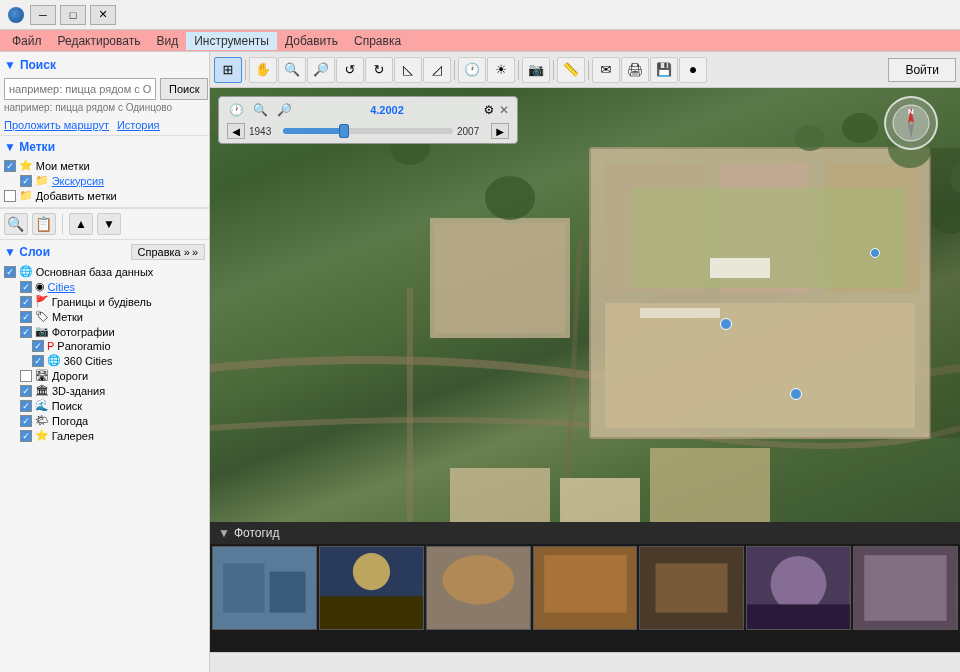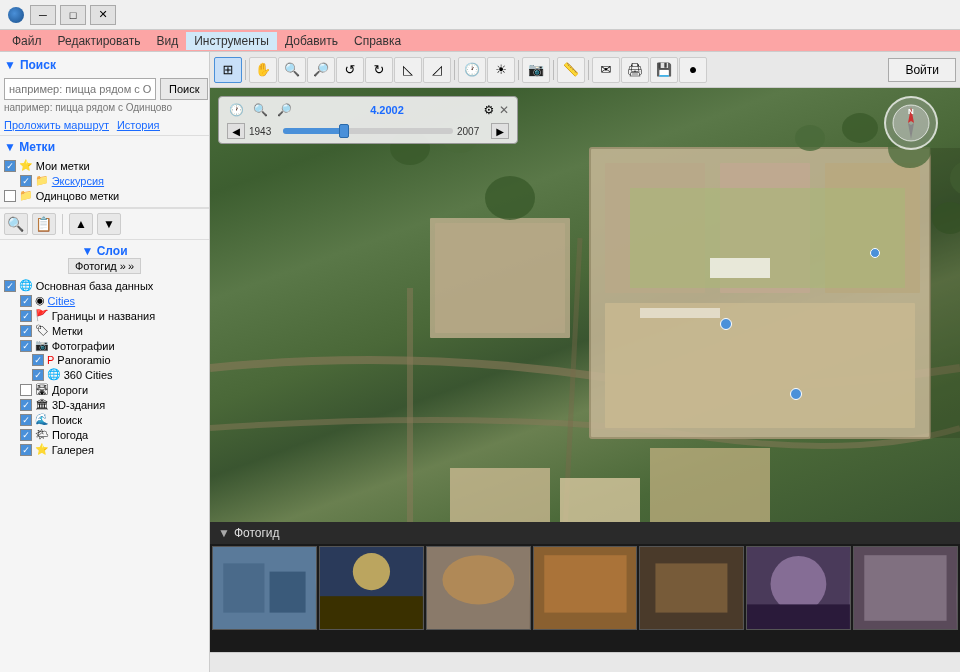--- a/index.html
+++ b/index.html
@@ -51,21 +51,21 @@
     .tree-label { font-size: 11px; }
     .tree-label.link { color: #1a6aff; text-decoration: underline; }
     .tree-note { font-size: 10px; color: #555; padding-left: 40px; line-height: 1.3; }
 
     
     .bottom-toolbar { display: flex; align-items: center; padding: 4px; gap: 4px; border-top: 1px solid #ddd; border-bottom: 1px solid #ddd; }
     .nav-btn { width: 24px; height: 22px; background: #e8e8e8; border: 1px solid #ccc; display: flex; align-items: center; justify-content: center; cursor: pointer; font-size: 12px; border-radius: 2px; }
 
     
     .layers-section { flex: 1; overflow-y: auto; padding: 4px; }
-    .layers-header-row { display: flex; align-items: center; justify-content: space-between; margin-bottom: 4px; flex-direction: column; }
+    .layers-header-row { display: flex; align-items: center; justify-content: space-between; margin-bottom: 4px; }
     .layers-header { color: #1a6aff; font-weight: bold; font-size: 12px; cursor: pointer; }
     .gallery-btn { background: #e8e8e8; border: 1px solid #ccc; padding: 1px 6px; font-size: 11px; cursor: pointer; display: flex; align-items: center; gap: 2px; }
 
     
     .right-area { flex: 1; display: flex; flex-direction: column; position: relative; overflow: hidden; }
 
     
     .top-toolbar { height: 36px; background: #e8e8e8; border-bottom: 1px solid #ccc; display: flex; align-items: center; padding: 0 4px; gap: 1px; }
     .ttb-btn { width: 28px; height: 26px; background: #f0f0f0; border: 1px solid #ccc; display: flex; align-items: center; justify-content: center; cursor: pointer; font-size: 13px; border-radius: 2px; }
     .ttb-btn.active { background: #c8dff8; border-color: #4a90d9; }
@@ -173,57 +173,57 @@
 
       <div class="tree-item" style="padding-left:16px;">
         <div class="checkbox checked">✓</div>
         <span class="folder-icon">📁</span>
         <span class="tree-label link">Экскурсия</span>
       </div>
 
       <div class="tree-item">
         <div class="checkbox"></div>
         <span class="folder-icon">📁</span>
-        <span class="tree-label">Одинцово метки</span>
+        <span class="tree-label">Добавить метки</span>
       </div>
     </div>
 
     <div class="bottom-toolbar">
       <div class="nav-btn" style="font-size:14px;">🔍</div>
       <div class="nav-btn" style="font-size:14px;">📋</div>
       <div class="toolbar-separator"></div>
       <div class="nav-btn">▲</div>
       <div class="nav-btn">▼</div>
     </div>
 
     <div class="layers-section">
       <div class="layers-header-row">
         <div class="layers-header">
           <span>▼</span>&nbsp;<span>Слои</span>
         </div>
         <div class="gallery-btn">
-          <span>Фотогид »</span>
+          <span>Справка »</span>
           <span>»</span>
         </div>
       </div>
 
       <div class="tree-item">
         <div class="checkbox checked">✓</div>
         <span class="folder-icon">🌐</span>
         <span class="tree-label">Основная база данных</span>
       </div>
       <div class="tree-item" style="padding-left:16px;">
         <div class="checkbox checked">✓</div>
         <span class="folder-icon">◉</span>
         <span class="tree-label link">Cities</span>
       </div>
       <div class="tree-item" style="padding-left:16px;">
         <div class="checkbox checked">✓</div>
         <span class="folder-icon">🚩</span>
-        <span class="tree-label">Границы и названия</span>
+        <span class="tree-label">Границы и будівель</span>
       </div>
       <div class="tree-item" style="padding-left:16px;">
         <div class="checkbox checked">✓</div>
         <span class="folder-icon">🏷</span>
         <span class="tree-label">Метки</span>
       </div>
       <div class="tree-item" style="padding-left:16px;">
         <div class="checkbox checked">✓</div>
         <span class="folder-icon">📷</span>
         <span class="tree-label">Фотографии</span>

